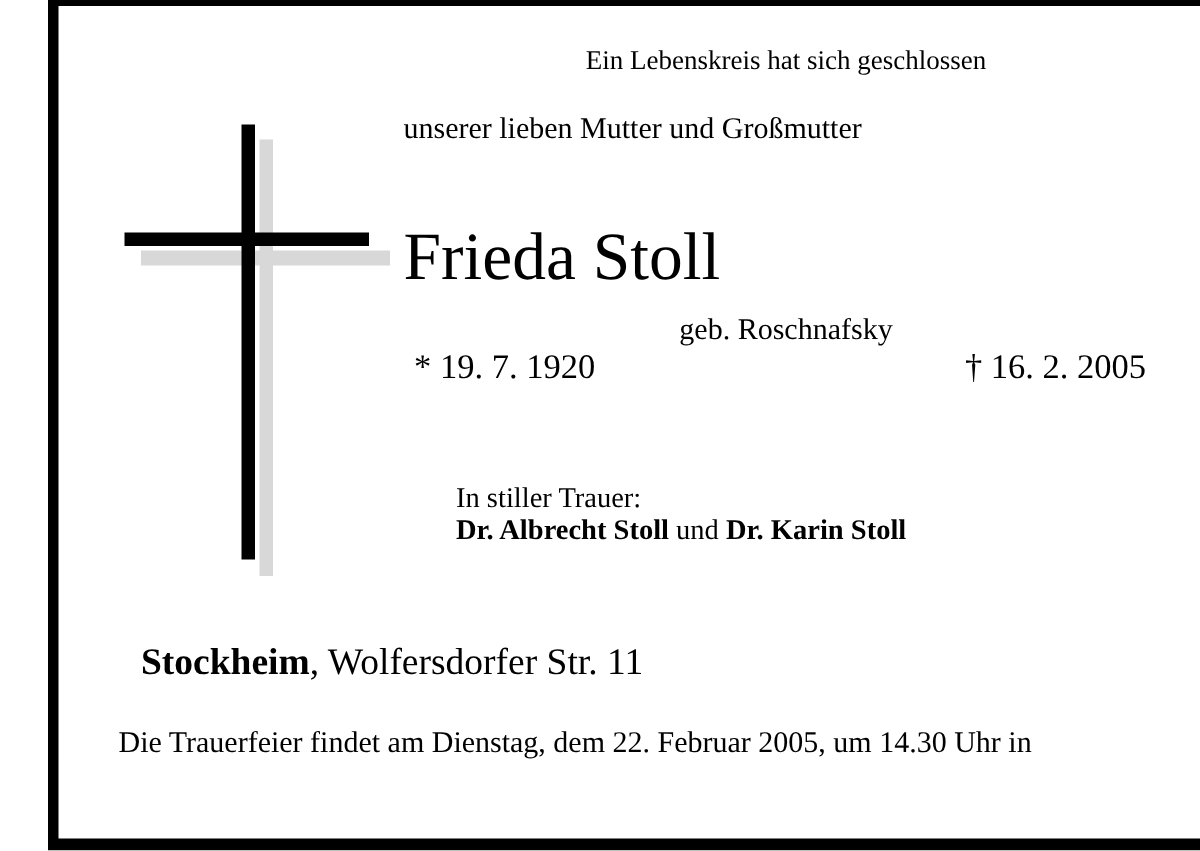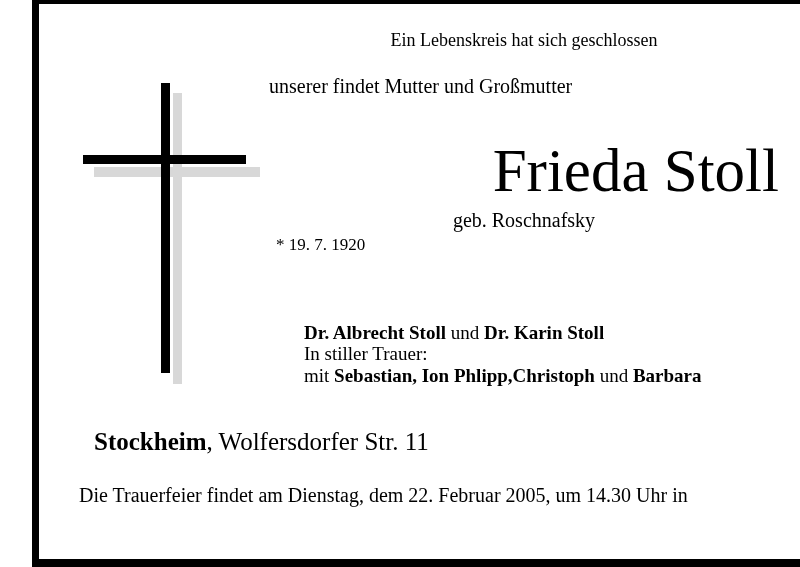--- a/index.html
+++ b/index.html
@@ -31,31 +31,31 @@
   .opening {
     position: absolute; left: 0; top: 26px; width: 510px;
     font-size: 18px; line-height: 20px; text-align: center; white-space: nowrap;
   }
   .intro {
     position: absolute; left: 0; top: 71px;
     font-size: 20px; line-height: 23px; white-space: nowrap;
   }
   .deceased-name {
     position: absolute; left: 0; top: 137px; width: 510px;
-    font-size: 61px; line-height: 60px; text-align: right; white-space: nowrap;
+    font-size: 45px; line-height: 60px; text-align: left; white-space: nowrap;
   }
   .maiden-name {
     position: absolute; left: 0; top: 205px; width: 510px;
     font-size: 20px; line-height: 22px; font-weight: normal; text-align: center; white-space: nowrap;
   }
   .dates {
     position: absolute; left: 0; top: 230px; width: 510px;
     box-sizing: border-box; padding-left: 7px; padding-right: 15px;
     display: flex; justify-content: space-between;
-    font-size: 17px; line-height: 21px; white-space: nowrap;
+    font-size: 23px; line-height: 21px; white-space: nowrap;
   }
   .mourning {
     position: absolute; left: 35px; top: 318px;
     font-size: 19px; line-height: 21.4px; white-space: nowrap;
   }
   .b { font-weight: bold; }
   
   .address {
     position: absolute; left: 55px; top: 427px;
     font-size: 25px; line-height: 22px; white-space: nowrap;
@@ -75,35 +75,35 @@
     <div class="bar shadow-h"></div>
     <div class="bar front-v"></div>
     <div class="bar front-h"></div>
   </div>
 
   <div class="col">
 
     <div class="opening">Ein Lebenskreis hat sich geschlossen</div>
 
     <div class="intro">
-      <div>unserer findet Mutter und Großmutter</div>
+      <div>unserer lieben Mutter und Großmutter</div>
     </div>
 
     <div class="deceased-name">Frieda Stoll</div>
 
     <div class="maiden-name">geb. Roschnafsky</div>
 
     <div class="dates">
       <span>* 19. 7. 1920</span>
+      <span>† 16. 2. 2005</span>
     </div>
 
     <div class="mourning">
+      <div>In stiller Trauer:</div>
       <div><span class="b">Dr. Albrecht Stoll</span><span> und </span><span class="b">Dr. Karin Stoll</span></div>
-      <div>In stiller Trauer:</div>
-      <div><span>mit </span><span class="b">Sebastian, Ion Phlipp,Christoph</span><span> und </span><span class="b">Barbara</span></div>
     </div>
 
   </div>
 
   <div class="address">
     <span class="b">Stockheim</span><span>, Wolfersdorfer Str. 11</span>
   </div>
 
   <div class="funeral">
     <div>Die Trauerfeier findet am Dienstag, dem 22. Februar 2005, um 14.30 Uhr in</div>

